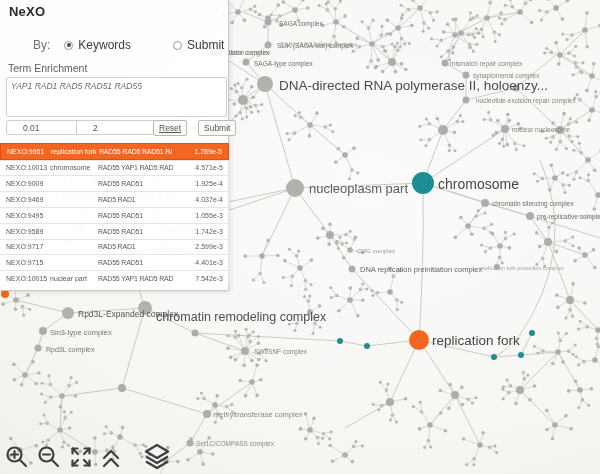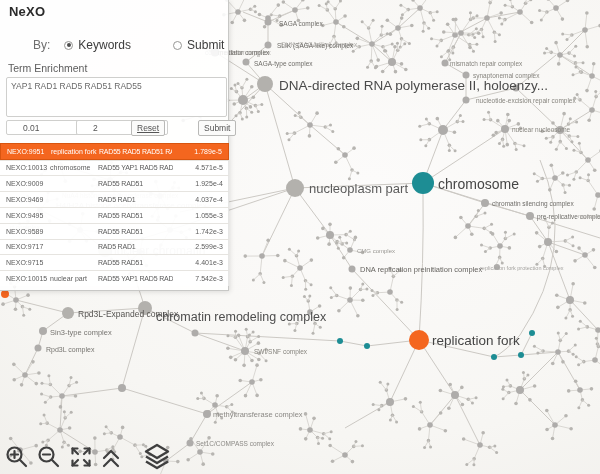--- a/index.html
+++ b/index.html
@@ -21,28 +21,28 @@
   .picon svg{display:block;}
   .i-search{left:150px;} .i-refresh{left:172px;} .i-help{left:194px;}
   .by-row{position:absolute;left:7px;top:38px;font-size:12px;color:#6e6e6e;display:flex;align-items:center;padding-left:26px;}
   .by-row label{display:flex;align-items:center;margin-left:14px;color:#3c3c3c;cursor:pointer;}
   .radio{width:9px;height:9px;border:1px solid #979795;border-radius:50%;display:inline-block;
     margin-right:5px;background:#fff;position:relative;box-sizing:border-box;}
   .radio.checked:after{content:"";position:absolute;left:1.5px;top:1.5px;width:4px;height:4px;border-radius:50%;background:#4d4d4d;}
   .rg{margin-left:42px !important;}
   .section-title{position:absolute;left:8px;top:62px;font-size:10.5px;color:#5c5c5c;text-align:right;}
   .query-box{position:absolute;left:6px;top:77px;width:211px;height:32px;resize:none;border:1px solid #cfcfcd;
-    border-radius:2px;font-family:"Liberation Sans",sans-serif;font-size:8.5px;color:#6a6a6a;padding:3px 4px;outline:none;background:#fff;}
+    border-radius:2px;font-family:"Liberation Sans",sans-serif;font-size:8.5px;color:#6a6a6a;padding:3px 4px;outline:none;background:#fff;font-style:italic;}
   .param-row{position:absolute;left:6px;top:120px;width:218px;height:17px;}
   .pin{position:absolute;top:0;height:13px;border:1px solid #cfcfcd;border-radius:2px;font-size:8.5px;
     color:#555;padding:0 16px;outline:none;background:#fff;box-sizing:content-box;}
   .p1{left:0;width:56px;} .p2{left:70px;width:58px;}
   .pbtn{position:absolute;top:0;height:16px;border:1px solid #b9b9b7;border-radius:2px;background:#fbfbfa;
     font-family:"Liberation Sans",sans-serif;font-size:8.5px;color:#555;padding:0 5px;cursor:pointer;}
-  .b-reset{left:125px;text-decoration:underline;} .b-submit{left:192px;}
+  .b-reset{left:147px;text-decoration:underline;} .b-submit{left:192px;}
   .results{position:absolute;left:0;top:143px;width:229px;}
   .rrow{display:flex;align-items:center;height:14.8px;border-top:1px solid #e6e4e0;
     background:rgba(255,255,255,0.55);font-size:7px;color:#5b5b5b;white-space:nowrap;cursor:pointer;}
   .rrow.hl{background:#f4661f;border:1px solid #d85510;color:#fff;height:14.6px;}
   .c-id{width:44px;padding-left:6px;overflow:hidden;}
   .c-term{width:48px;overflow:hidden;}
   .c-genes{flex:1;overflow:hidden;letter-spacing:-0.2px;}
   .c-score{width:50px;text-align:right;padding-right:6px;}
 
   

